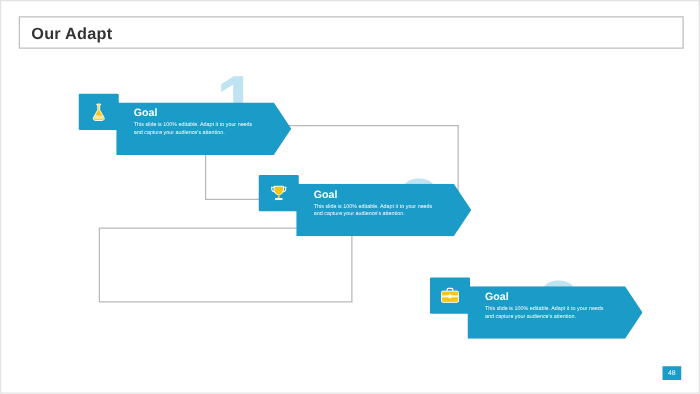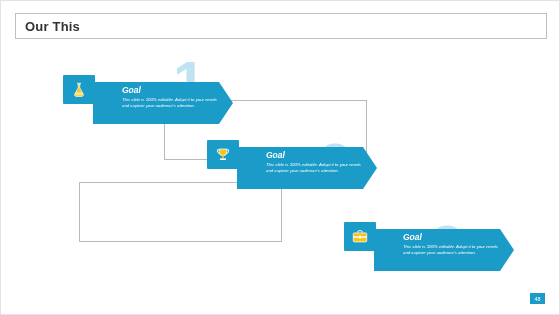--- a/index.html
+++ b/index.html
@@ -97,24 +97,23 @@
   }
   .banner-shape {
     position: absolute;
     left: 0;
     top: 0;
     width: 100%;
     height: 100%;
   }
   .banner-text {
     position: absolute;
-    left: 29px;
+    left: 14px;
     top: 3px;
     width: 108px;
-    font-style: italic;
   }
   .banner-title {
     font-size: 8.5px;
     font-weight: bold;
     color: #ffffff;
     line-height: 10px;
   }
   .banner-desc {
     margin-top: 2px;
     font-size: 4.3px;
@@ -138,21 +137,21 @@
     padding: 0 3px;
     box-sizing: border-box;
   }
 </style>
 </head>
 <body>
 
 <div class="slide">
 
   <div class="title-bar">
-    <span class="title-text">Our This</span>
+    <span class="title-text">Our Adapt</span>
   </div>
 
   <div class="connector" id="conn-1"></div>
   <div class="connector" id="conn-2"></div>
 
   <div class="ghost-num" id="num-1">1</div>
   <div class="ghost-num" id="num-2">2</div>
   <div class="ghost-num" id="num-3">3</div>
 
   <div class="row" id="row-1">

